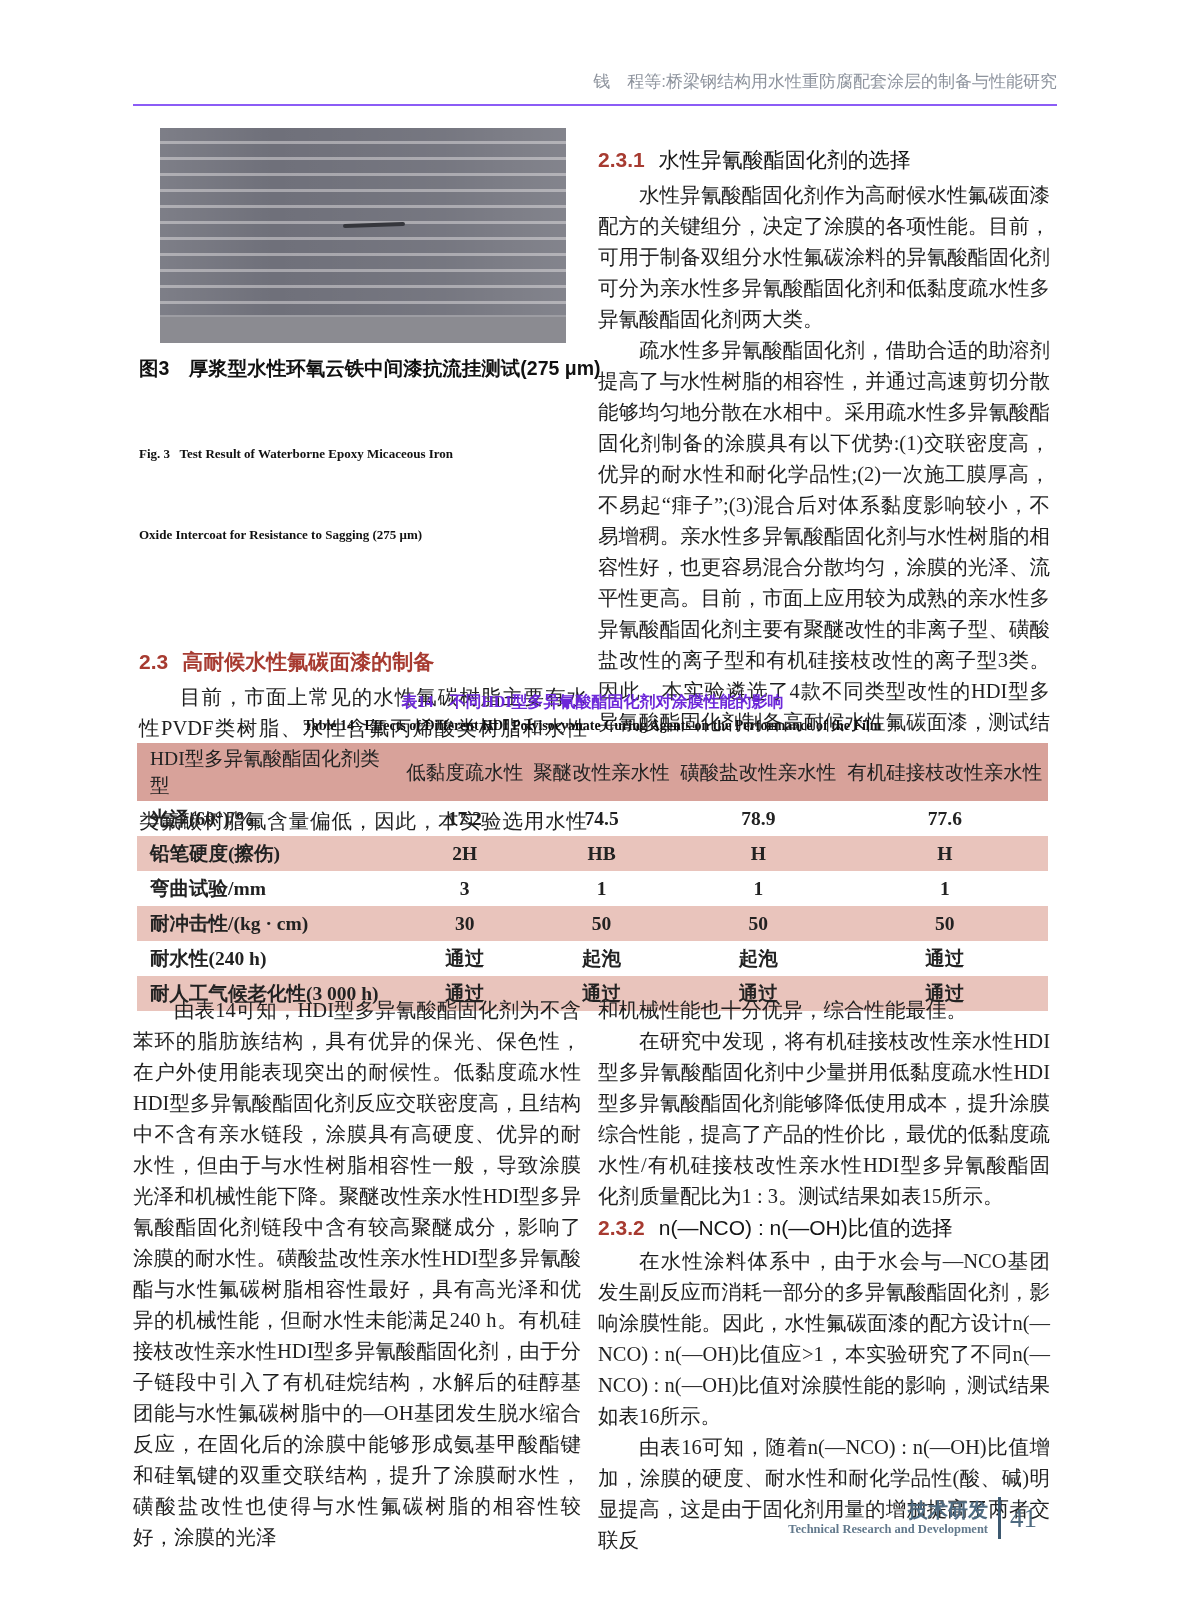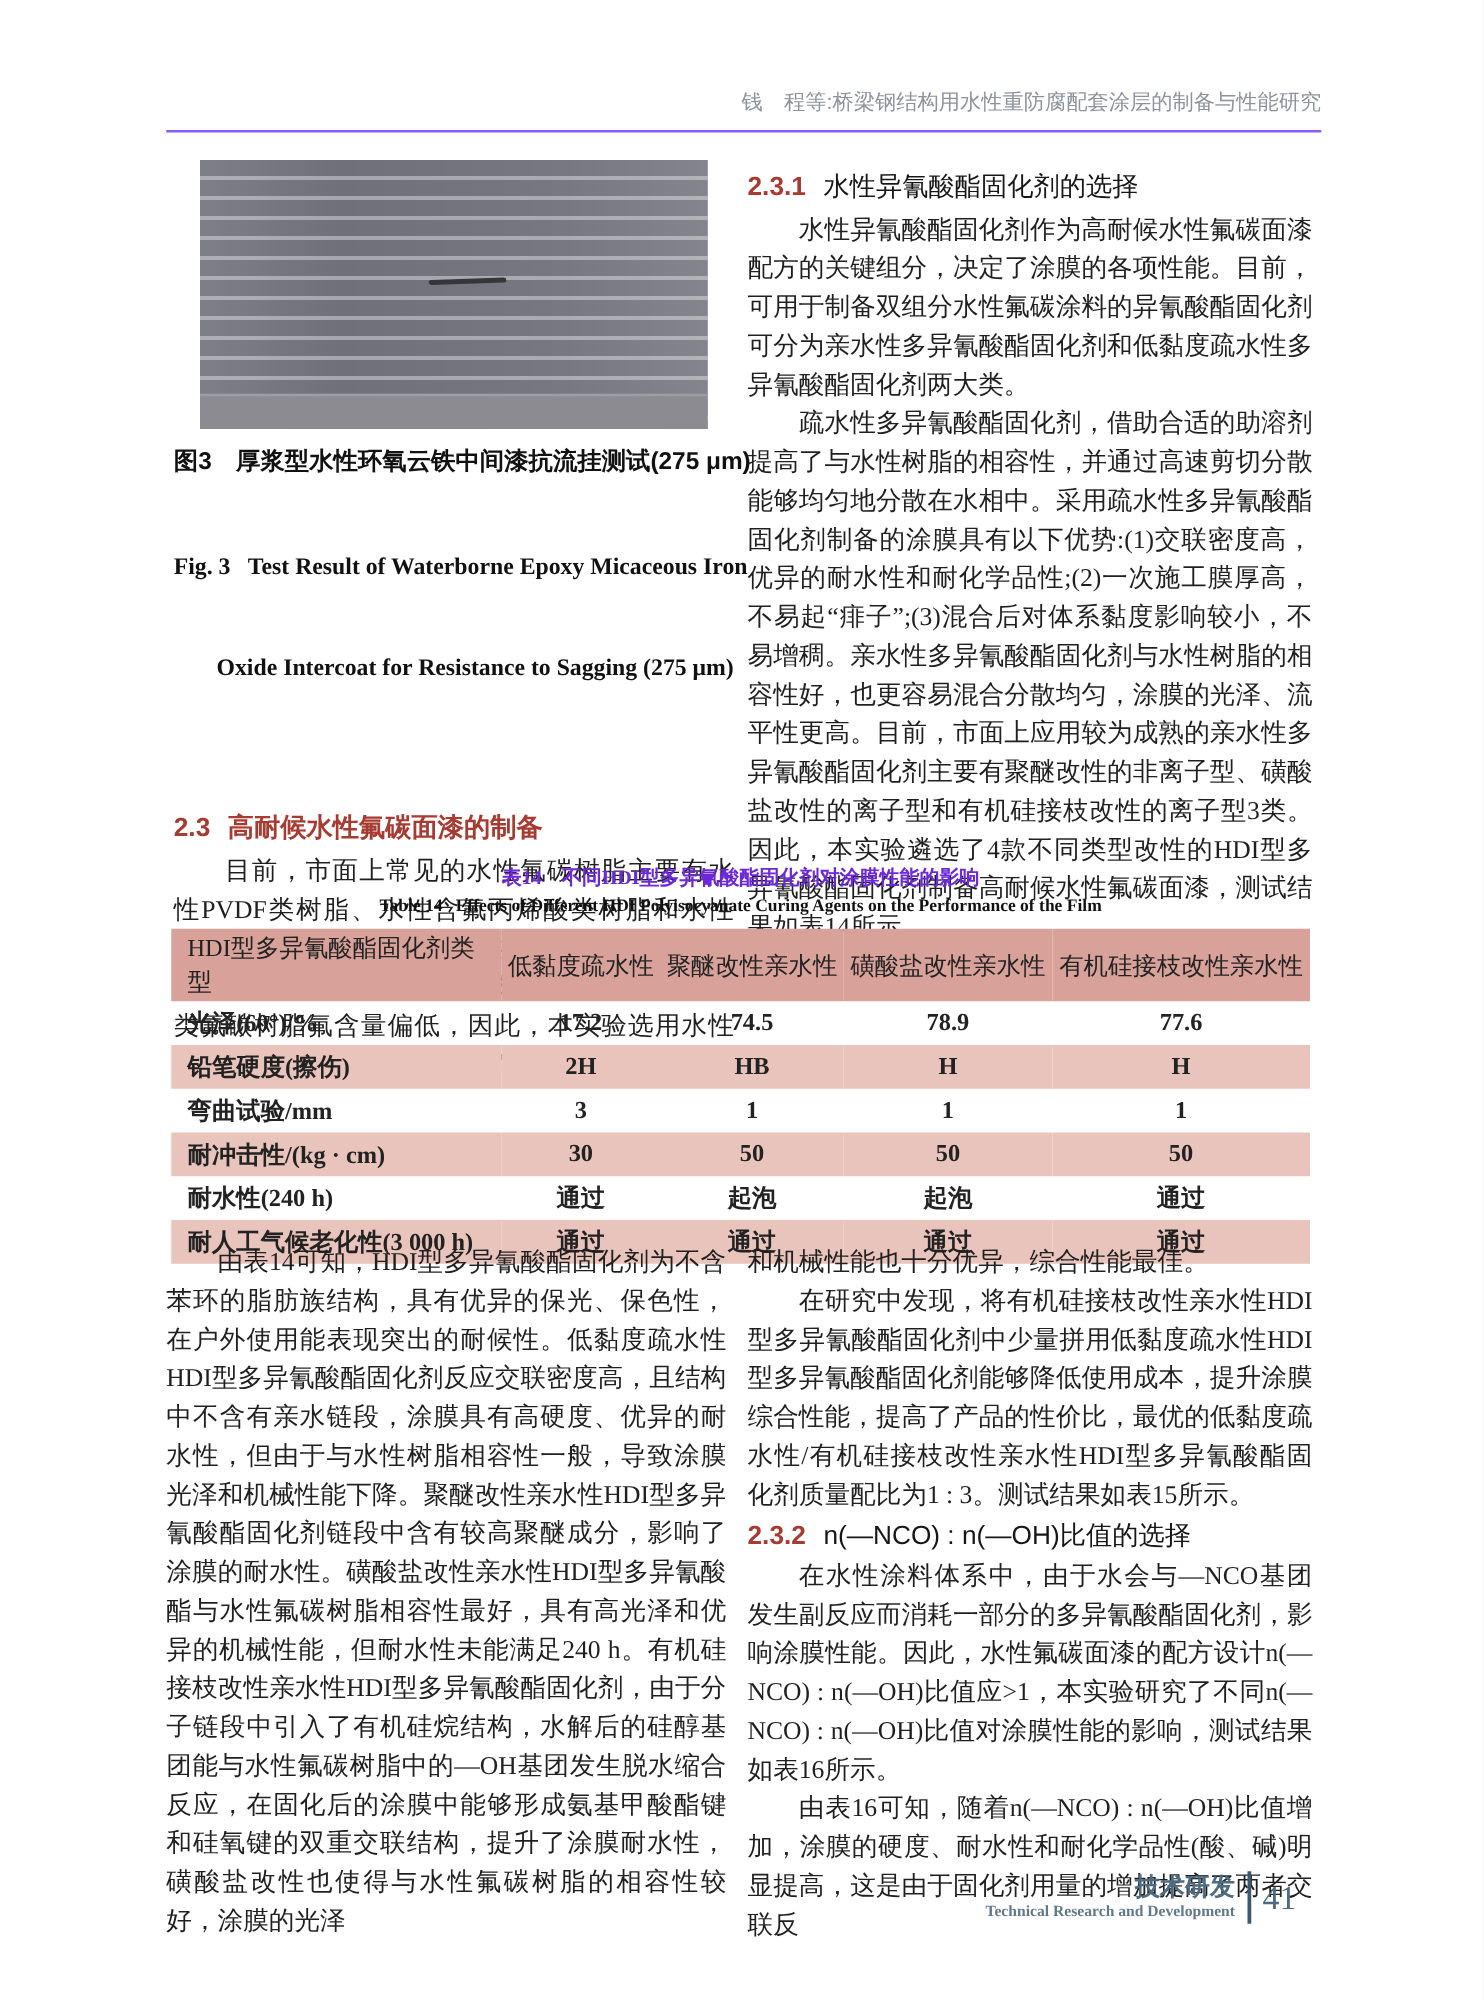--- a/index.html
+++ b/index.html
@@ -45,27 +45,27 @@
     position:absolute;left:45%;top:44%;
     width:62px;height:4px;border-radius:3px;
     background:#35363c;transform:rotate(-2deg);
   }
   .fig-caption-zh{
     margin-top:12px;text-align:center;white-space:pre;
     font-family:"Liberation Sans", sans-serif;
     font-weight:bold;font-size:19.5px;color:#111;
   }
   .fig-caption-en{
-    margin-top:4px;text-align:right;white-space:pre;
-    font-weight:bold;font-size:19px;line-height:27px;color:#111;
+    margin-top:4px;text-align:left;white-space:pre;
+    font-weight:bold;font-size:13px;line-height:27px;color:#111;
   }
   
   .sec-heading{
     font-family:"Liberation Sans", sans-serif;
-    font-size:21px;margin:4px 0 6px 0;
+    font-size:21px;margin:15px 0 6px 0;
   }
   .sec-heading .sec-num{color:#a73b31;font-weight:bold;margin-right:14px;}
   .sec-heading.all-red{color:#a73b31;font-weight:bold;}
   .sec-heading .sec-title{color:#161616;}
   .h23{margin-top:46px;}
   .h232{margin-top:2px;margin-bottom:4px;}
   
   .para{
     margin:0;font-size:20.5px;line-height:31px;
     text-align:justify;text-indent:2em;

